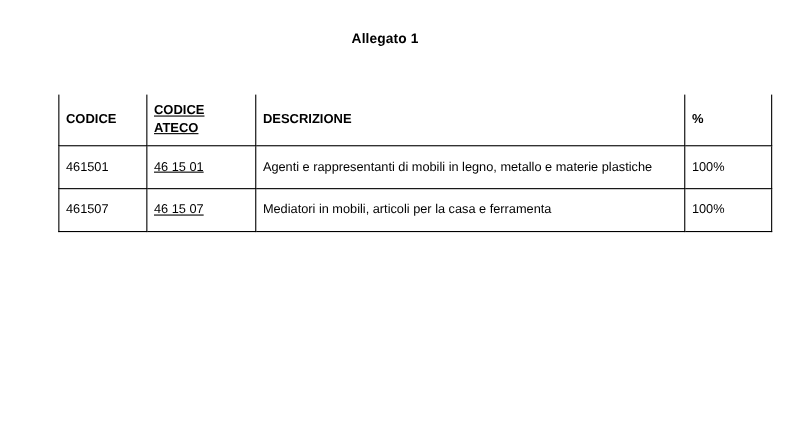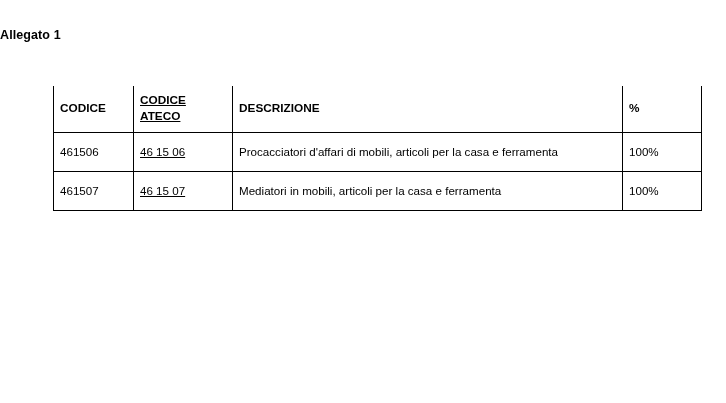--- a/index.html
+++ b/index.html
@@ -15,21 +15,21 @@
     color: #000000;
     position: relative;
   }
 
   
   .doc-header {
     position: absolute;
     top: 28px;
     left: 0;
     width: 700px;
-    text-align: left;
+    text-align: center;
     font-size: 12.5px;
     font-weight: bold;
     letter-spacing: .1px;
   }
 
   
   .table-wrap {
     position: absolute;
     top: 86px;
     left: 53px;
@@ -90,24 +90,24 @@
     </colgroup>
     <thead>
       <tr class="r-h">
         <th class="cell-codice">CODICE</th>
         <th class="cell-ateco">CODICE ATECO</th>
         <th class="cell-descr">DESCRIZIONE</th>
         <th class="col-perc">%</th>
       </tr>
     </thead>
     <tbody id="table-body">
-        <tr class="r-1">
-          <td class="cell-codice">461506</td>
-          <td class="cell-ateco">46 15 06</td>
-          <td class="cell-descr">Procacciatori d'affari di mobili, articoli per la casa e ferramenta</td>
+        <tr class="r-2">
+          <td class="cell-codice">461501</td>
+          <td class="cell-ateco">46 15 01</td>
+          <td class="cell-descr">Agenti e rappresentanti di mobili in legno, metallo e materie plastiche</td>
           <td class="col-perc">100%</td>
         </tr>
         <tr class="r-1">
           <td class="cell-codice">461507</td>
           <td class="cell-ateco">46 15 07</td>
           <td class="cell-descr indent">Mediatori in mobili, articoli per la casa e ferramenta</td>
           <td class="col-perc">100%</td>
         </tr>
       </tbody>
   </table>

